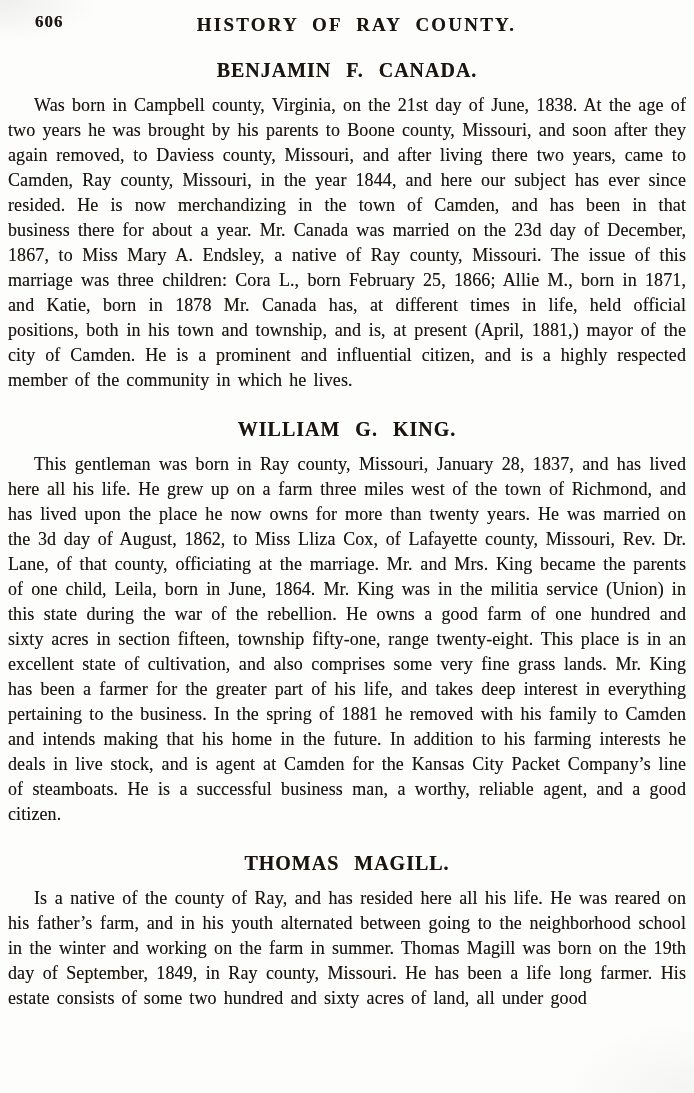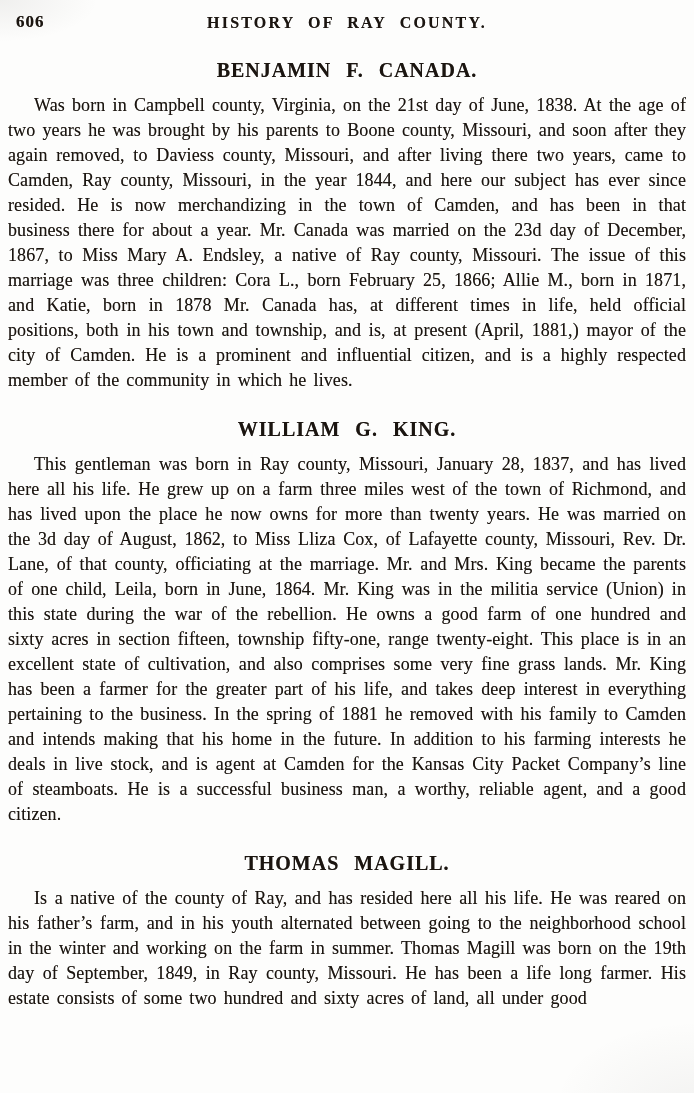--- a/index.html
+++ b/index.html
@@ -29,33 +29,34 @@
     inset: 0;
     pointer-events: none;
     background:
       radial-gradient(ellipse 140px 60px at 0% 0%, rgba(60,55,50,0.07), transparent 70%),
       radial-gradient(ellipse 200px 120px at 100% 100%, rgba(60,55,50,0.05), transparent 70%);
   }
   .running-header {
     position: relative;
     height: 22px;
     text-align: center;
+    margin-left: 19px;
   }
   .page-number {
     position: absolute;
     left: 8px;
     top: 0;
     font-size: 17px;
     font-weight: 700;
     letter-spacing: 1px;
     text-shadow: 0 0 0.6px rgba(27,21,16,0.6);
   }
   .running-head {
     display: inline-block;
-    font-size: 16px;
+    font-size: 19px;
     font-weight: 700;
     letter-spacing: 2.2px;
     word-spacing: 7px;
     padding-top: 2px;
     text-shadow: 0 0 0.5px rgba(27,21,16,0.55);
   }
   .bio-section h2 {
     margin: 25px 0 11px 0;
     text-align: center;
     font-size: 20px;

